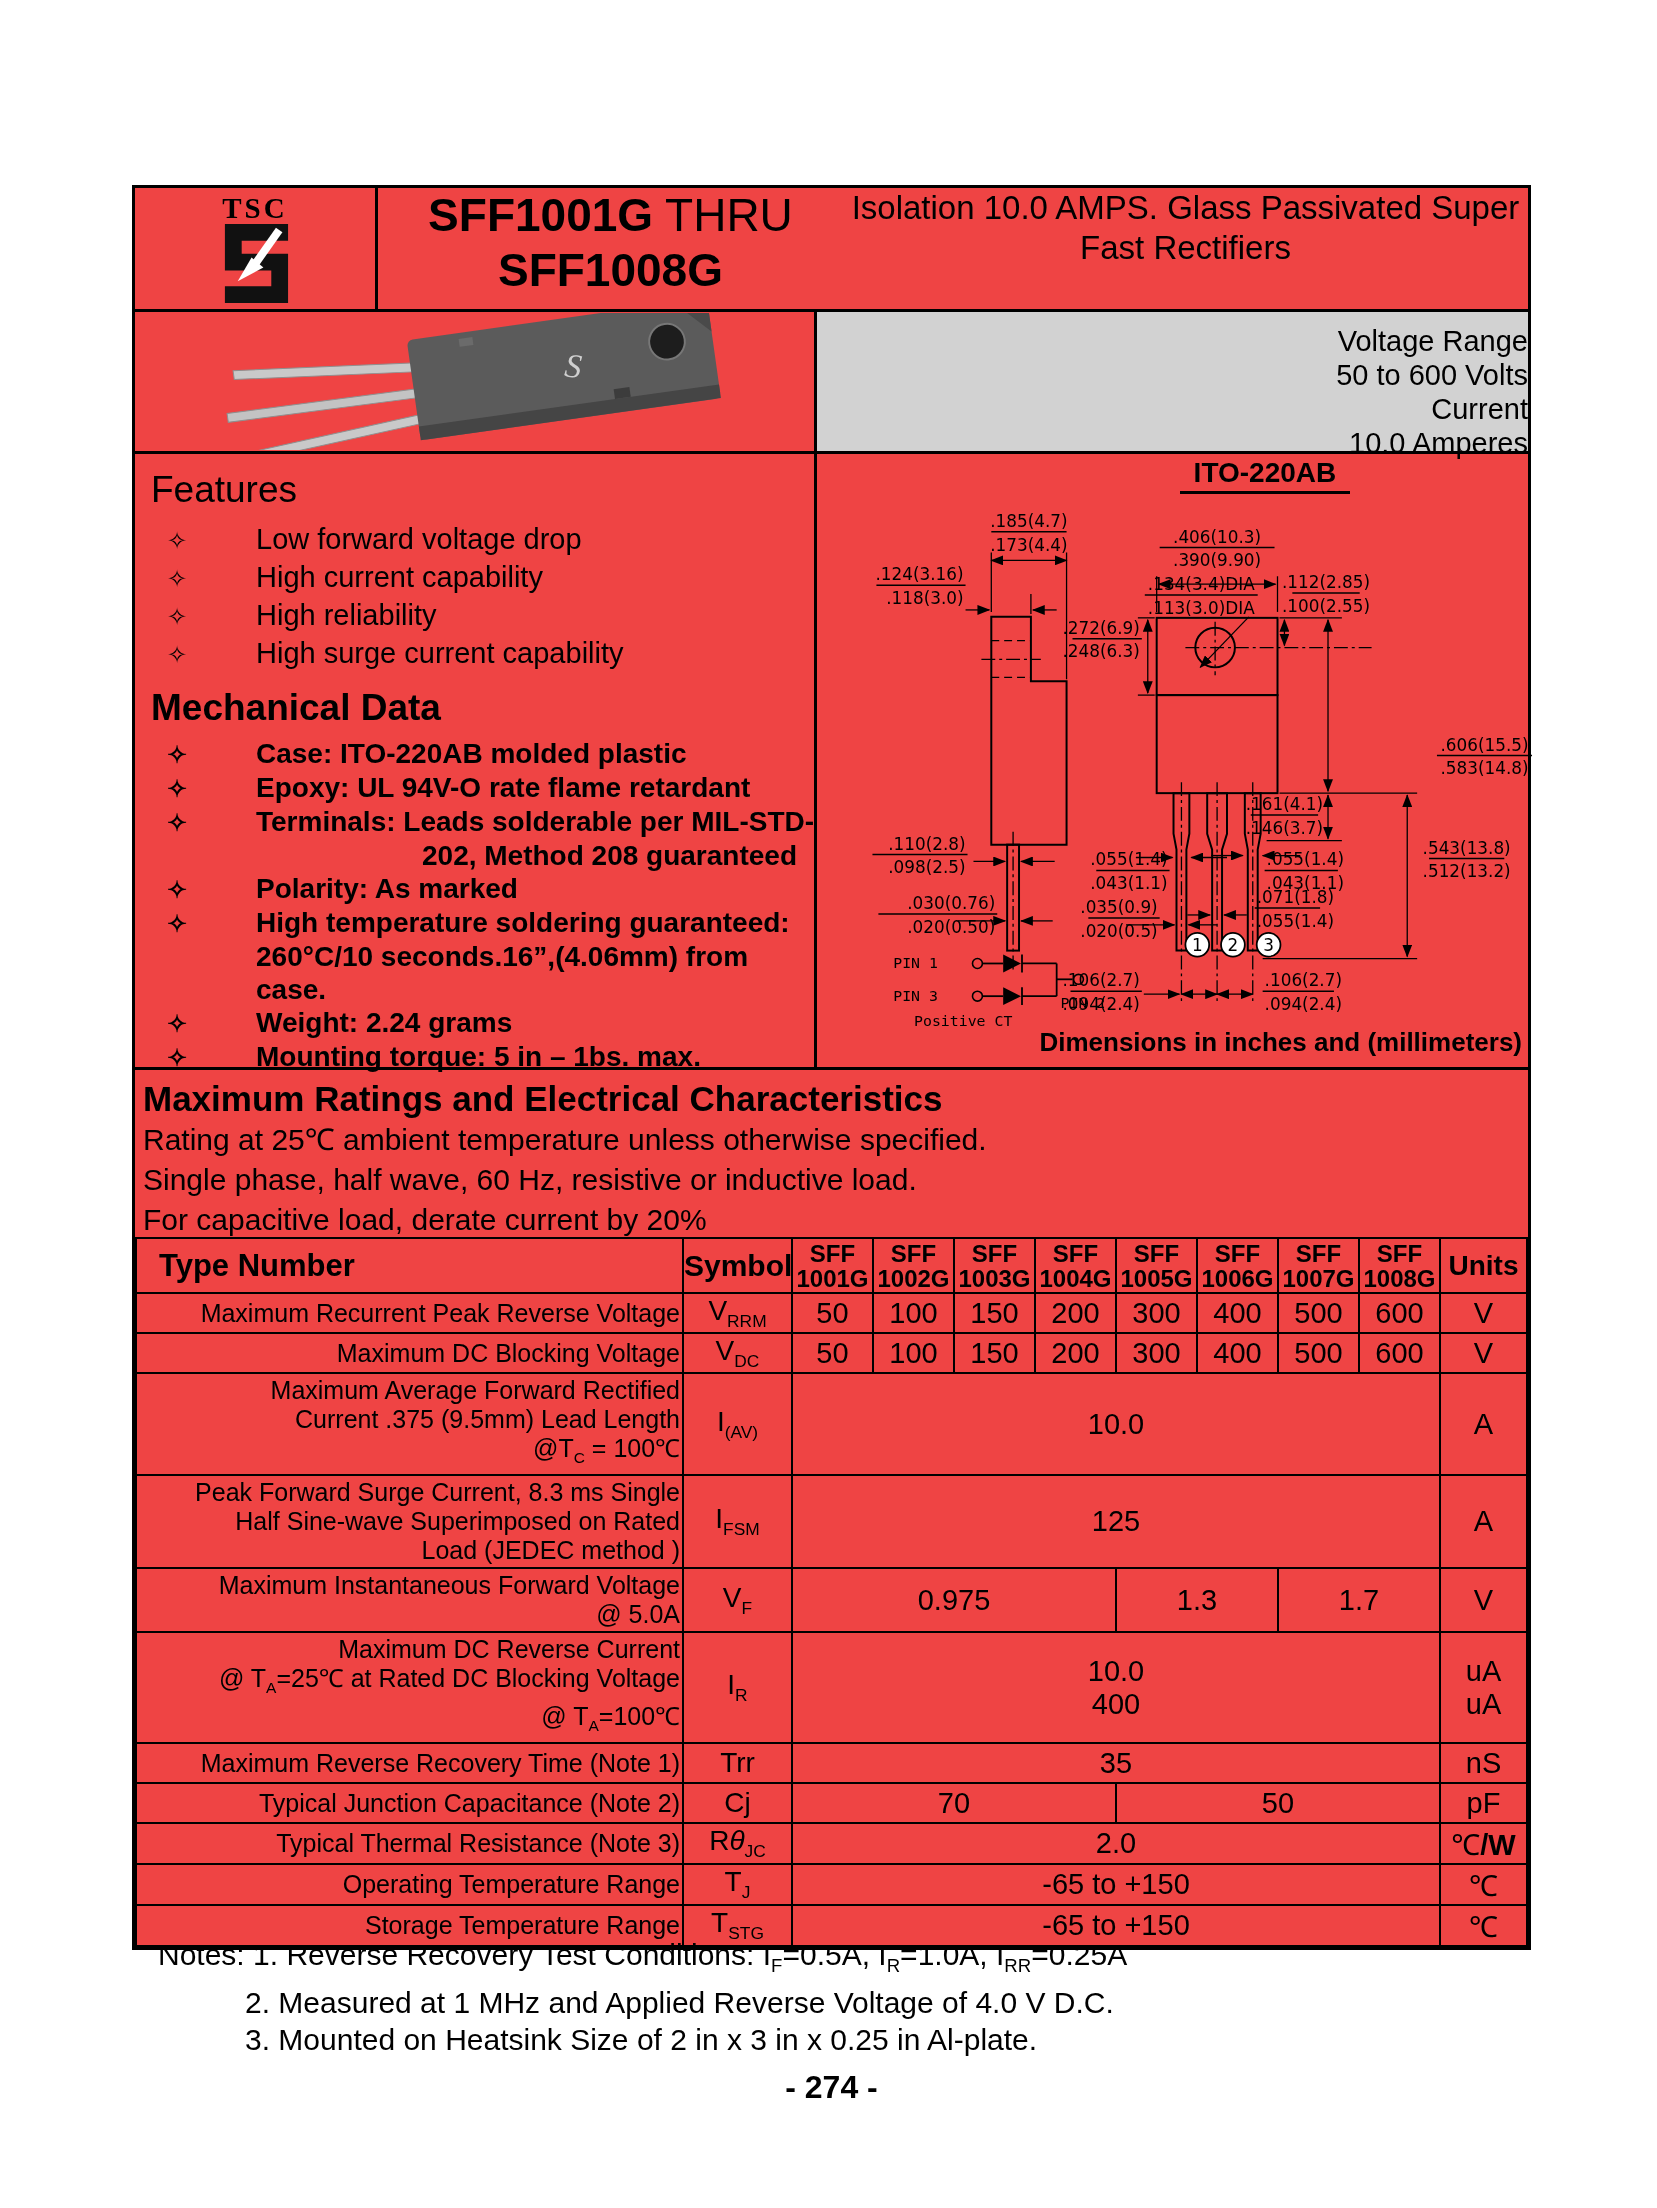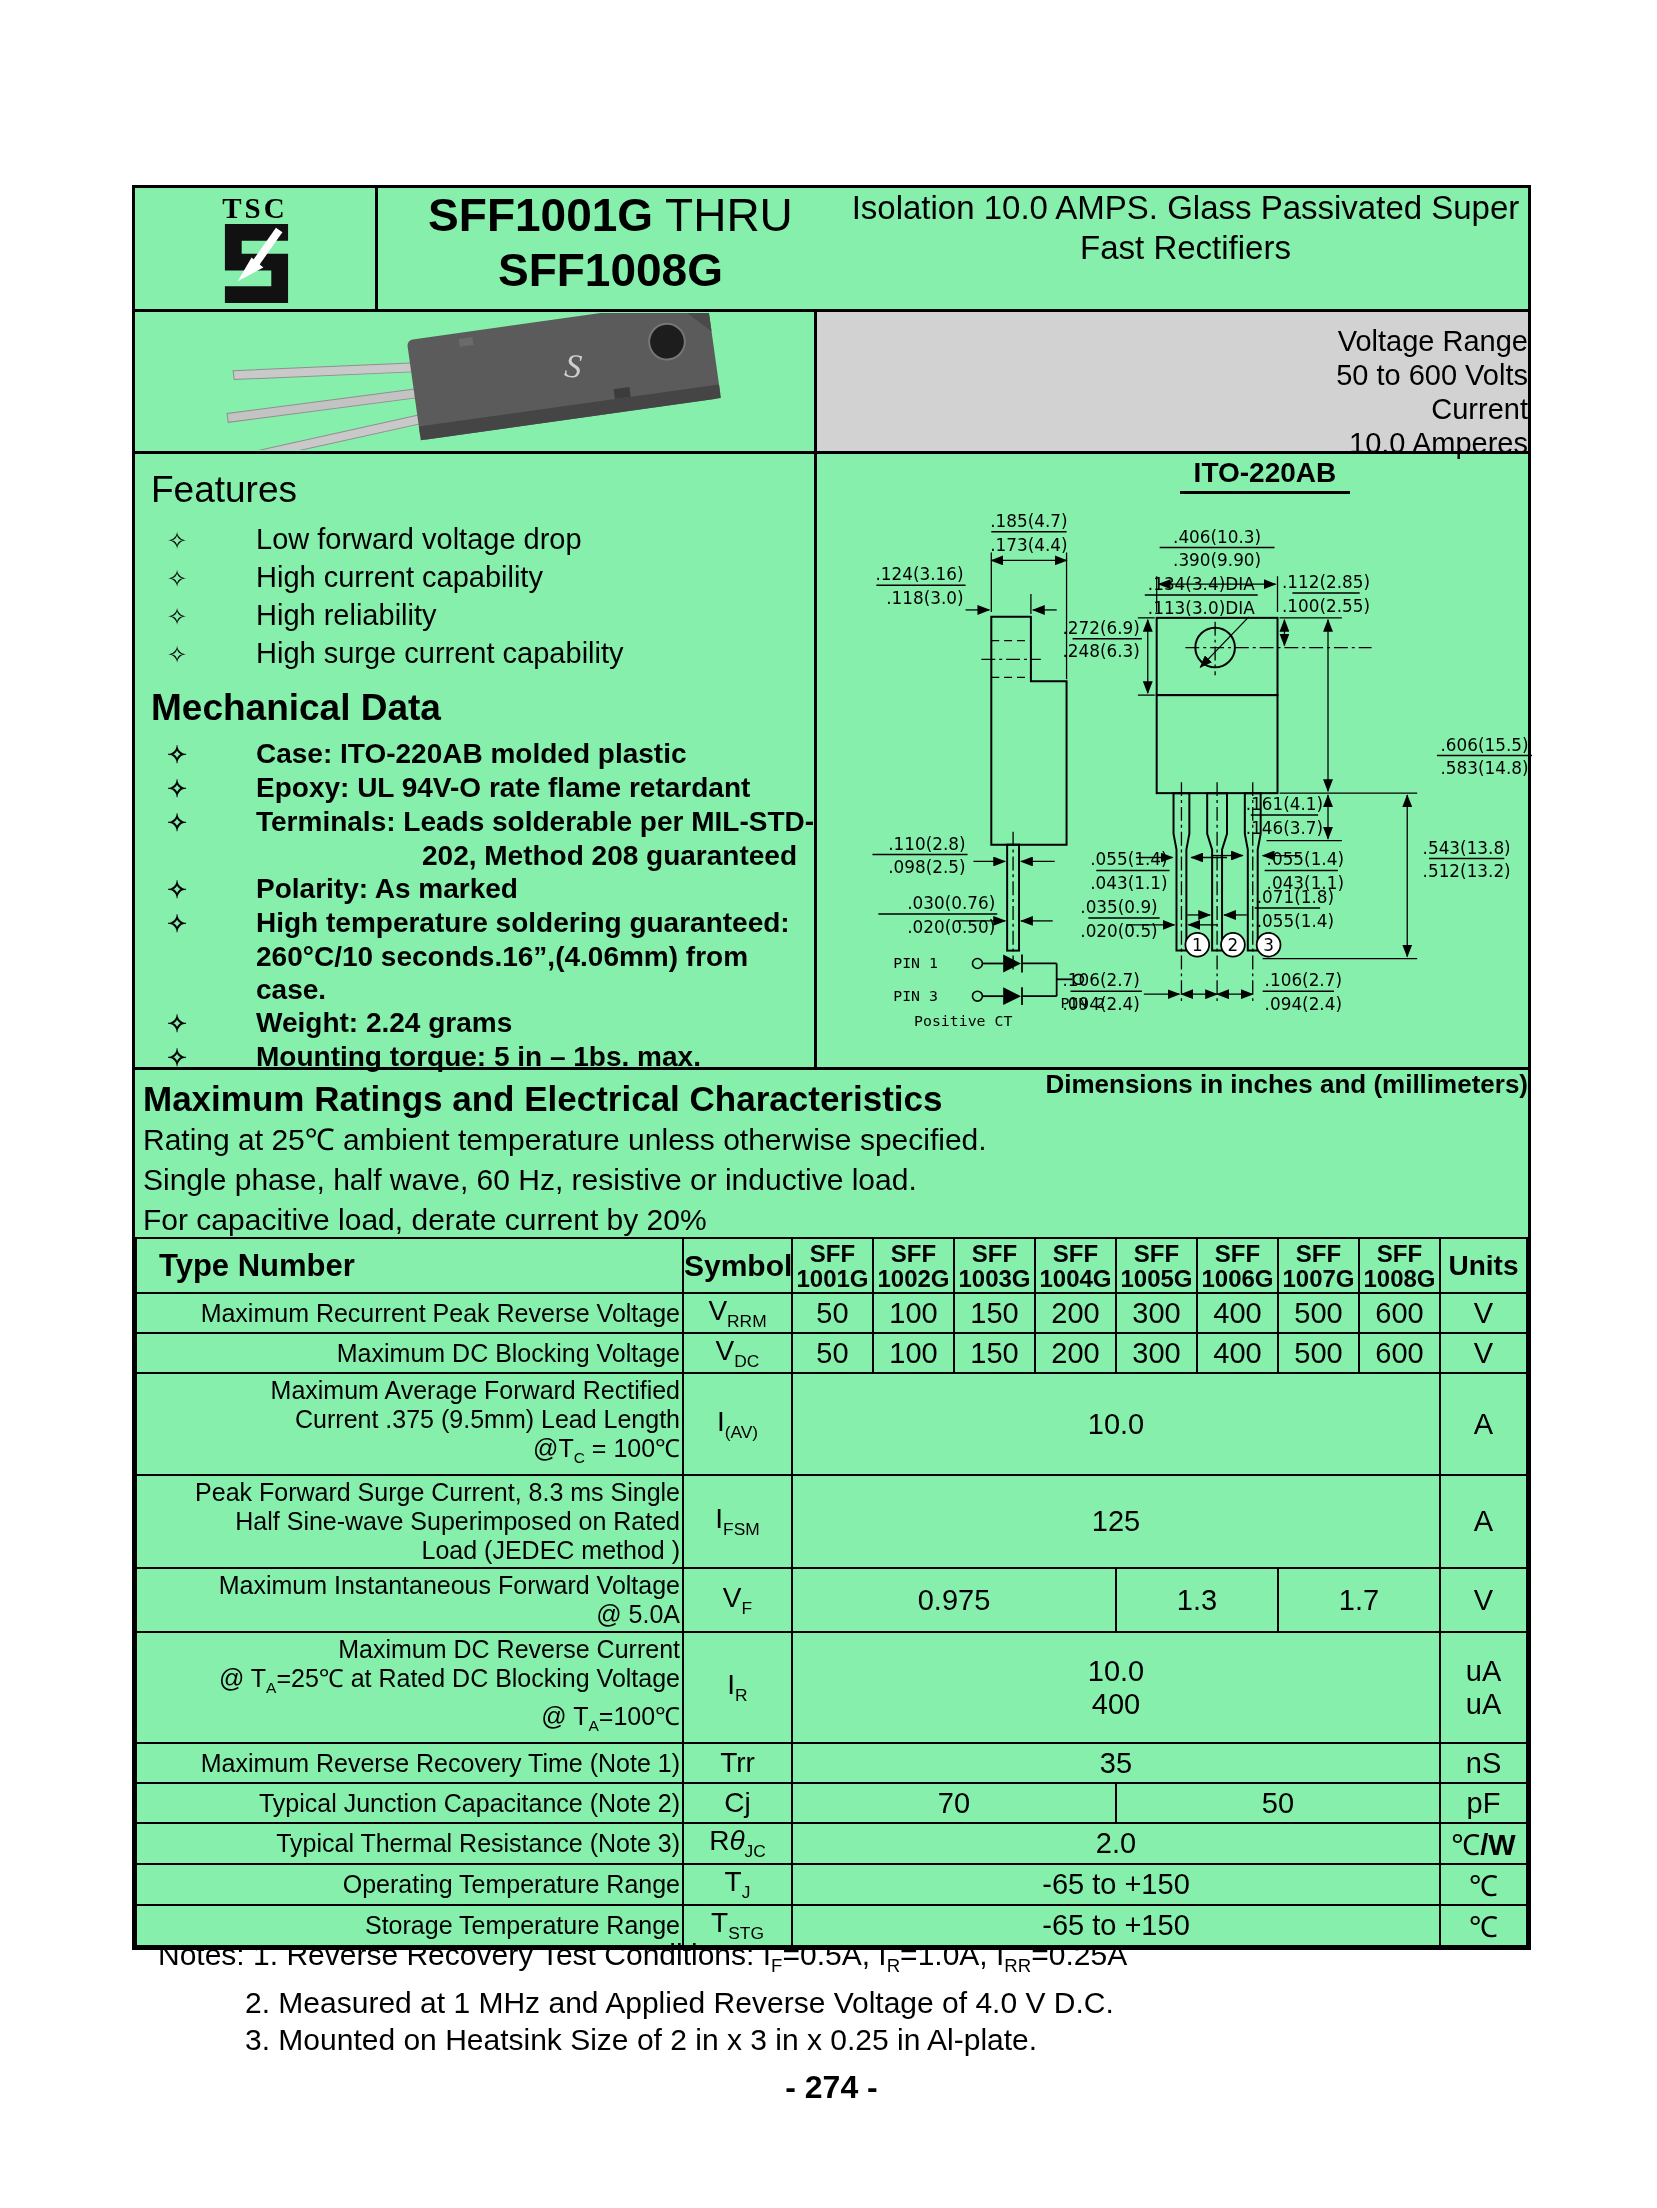--- a/index.html
+++ b/index.html
@@ -1,19 +1,19 @@
 <!DOCTYPE html>
 <html><head>
 <meta charset="utf-8">
 <style>
   * { margin:0; padding:0; box-sizing:border-box; }
   body { background:#ffffff; }
   .page { position:relative; width:1657px; height:2209px; background:#fff;
           font-family:"Liberation Sans", sans-serif; color:#000; overflow:hidden; }
-  .doc { position:absolute; left:132px; top:185px; width:1399px; border:3px solid #000; background:#86efac; }
+  .doc { position:absolute; left:132px; top:185px; width:1399px; border:3px solid #000; background:#ef4444; }
 
   
   .hdr { height:124px; display:flex; border-bottom:3px solid #000; }
   .logo-cell { width:243px; border-right:3px solid #000; display:flex; flex-direction:column;
                align-items:center; justify-content:center; padding-top:2px; }
   .logo-tsc { font-family:"Liberation Serif", serif; font-weight:bold; font-size:29px; letter-spacing:3px; line-height:28px; }
   .title-cell { flex:1; display:flex; justify-content:center; text-align:center; }
   .doc-title { font-size:46px; line-height:55px; }
   .doc-title .strong { font-weight:bold; }
   .doc-subtitle { font-size:33px; line-height:40px; }
@@ -29,21 +29,21 @@
   .blt { display:inline-block; width:89px; font-size:24px; }
   .ind1 { padding-left:121px; }
   .ind3 { padding-left:287px; }
 
   .rightcol { flex:1; position:relative; }
   .vbox { height:142px; background:#d2d2d2; border-bottom:3px solid #000; text-align:right;
           font-size:29px; line-height:34px; padding-top:12px; }
   .pkg-name { position:absolute; top:145px; left:0; width:100%; text-align:center; padding-left:26%; }
   .pkg-name span { display:inline-block; font-size:28px; font-weight:bold; border-bottom:3px solid #000; padding:0 14px 2px 14px; }
   svg.draw { position:absolute; top:173px; left:0; }
-  .dim-caption { position:absolute; top:757px; left:0; width:100%; text-align:right; padding-right:0;
+  .dim-caption { position:absolute; top:715px; left:0; width:100%; text-align:right; padding-right:6px;
                  font-size:26px; font-weight:bold; }
 
   
   .dtx { font-family:"DejaVu Sans", sans-serif; font-size:17px; fill:#000; }
   .mtx { font-family:"DejaVu Sans Mono", monospace; font-size:15px; fill:#000; }
   .pin-n { font-family:"DejaVu Sans", sans-serif; font-size:17px; fill:#000; }
 
   
   .ratings { height:167px; padding:8px 0 0 8px; }
   .ratings-h { font-size:35px; font-weight:bold; line-height:42px; }

